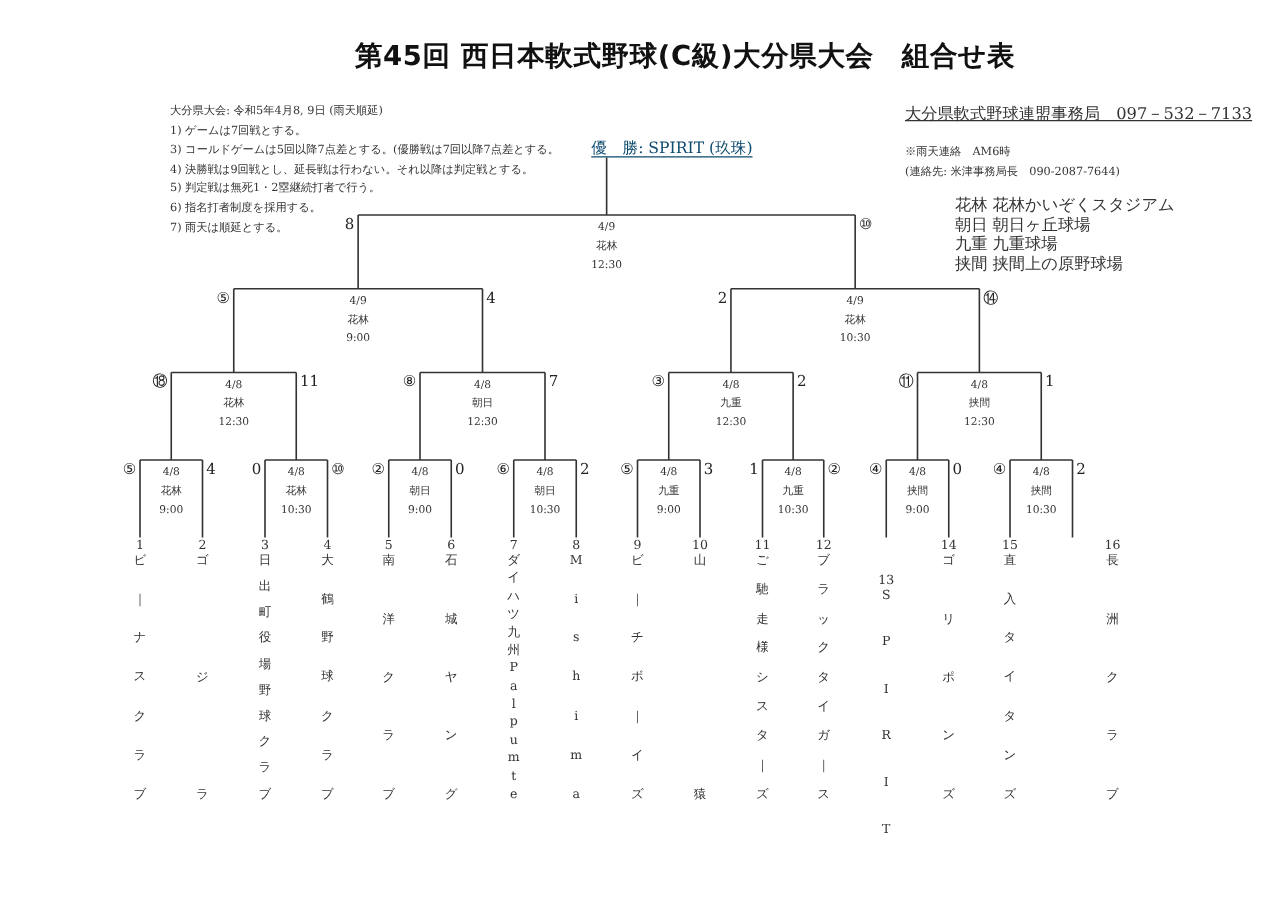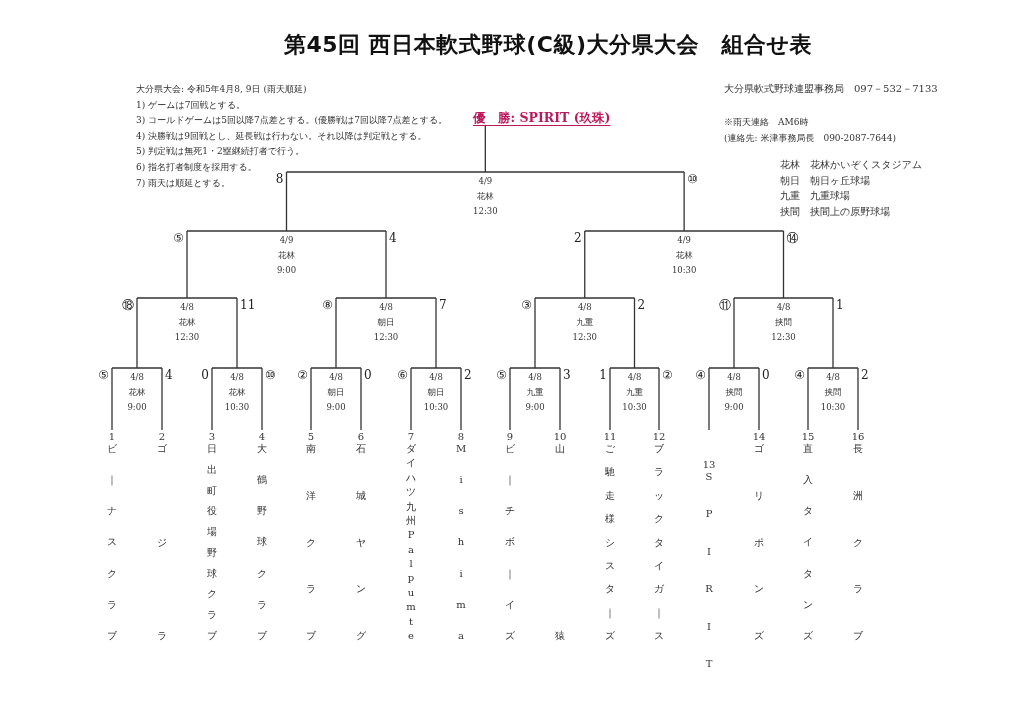--- a/index.html
+++ b/index.html
@@ -3,25 +3,25 @@
 <meta charset="utf-8">
 <style>
   html, body { margin: 0; padding: 0; background: #ffffff; }
   body { width: 1024px; height: 724px; position: relative; overflow: hidden;
          font-family: "DejaVu Serif", "Liberation Serif", serif; color: #222; }
   .abs { position: absolute; white-space: nowrap; padding-left: 48px; }
   .title { left: 0; width: 1000px; top: 30px; text-align: center; font-size: 22px;
            font-family: "DejaVu Sans", "Liberation Sans", sans-serif; font-weight: bold; letter-spacing: 0.5px; color: #111; }
   .rules { left: 88px; top: 82px; font-size: 9px; line-height: 15.6px; color: #333; }
   .rules div { white-space: nowrap; }
-  .champion { left: 425px; top: 110px; font-size: 12.5px; font-weight: bold; text-decoration: underline;
-              text-underline-offset: 3px; color: #be185d; }
-  .office { left: 676px; top: 82px; font-size: 10px; color: #333; }
+  .champion { left: 425px; top: 110px; font-size: 12.5px; font-weight: normal; text-decoration: underline;
+              text-underline-offset: 3px; color: #0c4a6e; }
+  .office { left: 676px; top: 82px; font-size: 13px; color: #333; text-decoration: underline; }
   .rain { left: 676px; top: 114px; font-size: 9px; line-height: 16px; color: #333; }
-  .venues { left: 732px; top: 157px; font-size: 10px; line-height: 15.5px; color: #333; }
+  .venues { left: 716px; top: 157px; font-size: 13px; line-height: 15.5px; color: #333; }
   .venues .row span:first-child { display: inline-block; width: 30px; }
   svg { position: absolute; left: 0; top: 0; }
   .ml { font-size: 8.5px; fill: #333; text-anchor: middle; font-family: "DejaVu Serif", "Liberation Serif", serif; }
   .sc { font-size: 12px; fill: #222; font-family: "DejaVu Serif", "Liberation Serif", serif; }
   .team { position: absolute; top: 431px; width: 24px; margin-left: -12px; text-align: center;
           font-size: 10px; color: #333; height: 210px; display: flex; flex-direction: column; align-items: center; }
   .team .num { line-height: 12px; }
   .team .name { flex: 1; display: flex; flex-direction: column; justify-content: space-between; align-items: center; line-height: 11px; }
   .team .name span { display: block; }
 </style>
@@ -352,21 +352,21 @@
       <div class="name">
         <span>直</span>
         <span>入</span>
         <span>タ</span>
         <span>イ</span>
         <span>タ</span>
         <span>ン</span>
         <span>ズ</span>
       </div>
     </div>
-    <div class="team" style="left: 858px; text-align: right;">
+    <div class="team" style="left: 890px; text-align: right;">
       <div class="num">16</div>
       <div class="name">
         <span>長</span>
         <span>洲</span>
         <span>ク</span>
         <span>ラ</span>
         <span>ブ</span>
       </div>
     </div>
   </div>

